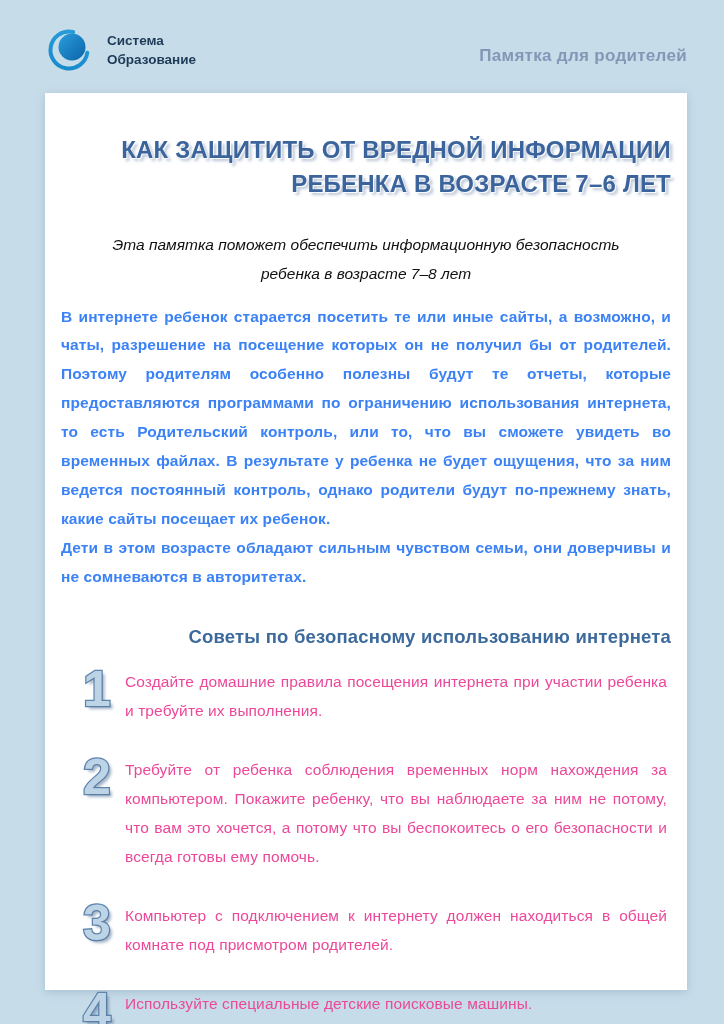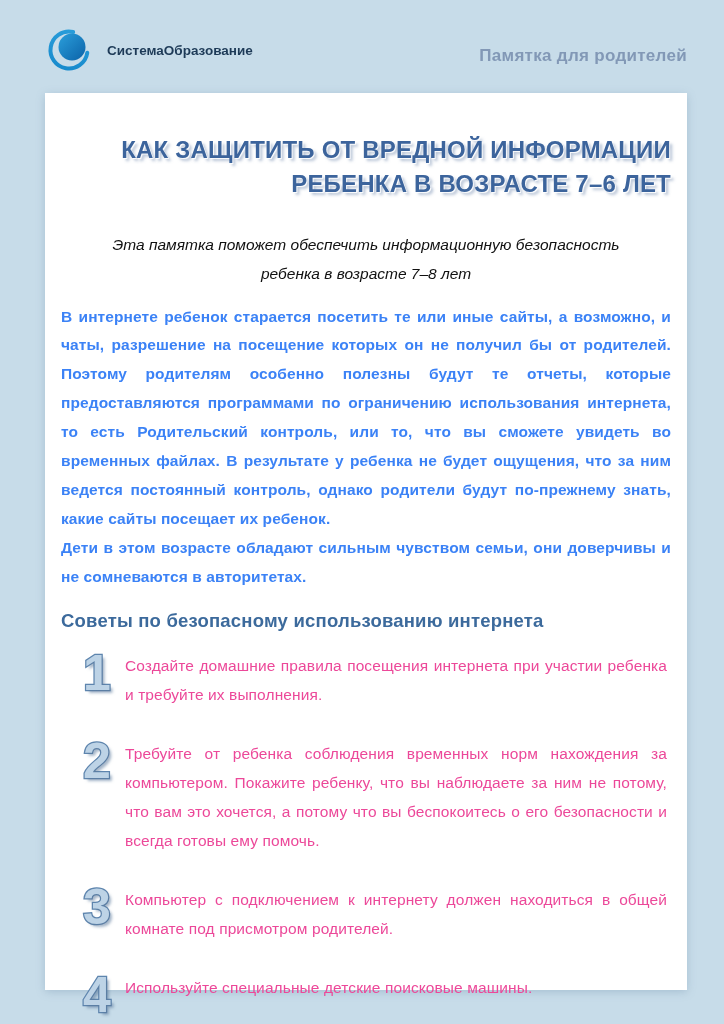--- a/index.html
+++ b/index.html
@@ -15,21 +15,21 @@
   }
   
   .hdr{
     position:absolute;top:0;left:45px;right:37px;height:93px;
     display:flex;justify-content:space-between;align-items:flex-start;
   }
   .logo{display:flex;align-items:center;gap:10px;margin-top:26px;}
   .logo-mark{width:52px;height:50px;display:block;}
   .logo-text{
     font-size:13.5px;font-weight:bold;color:#1d3a57;line-height:1.4;
-    display:flex;flex-direction:row;
+    display:flex;flex-direction:column;
   }
   .tagline{
     margin-top:46px;
     font-size:17px;font-weight:bold;color:#8298b6;
     letter-spacing:.3px;
   }
   
   .card{
     position:absolute;left:45px;top:93px;width:642px;height:897px;
     background:#ffffff;
@@ -51,22 +51,22 @@
     font-size:15.5px;font-weight:normal;font-style:italic;
     color:#111;line-height:1.85;
   }
   .body-par{
     margin:0;
     font-size:15.5px;line-height:1.87;letter-spacing:.1px;
     color:#3b82f6;font-weight:600;
     text-align:justify;
   }
   .section-heading{
-    margin:18px 0 20px 0;
-    text-align:left;
+    margin:34px 0 20px 0;
+    text-align:right;
     font-size:18.5px;font-weight:bold;color:#3c6a9c;letter-spacing:.2px;
     text-shadow:1px 1px 0 rgba(255,255,255,.7);
   }
   .tips{
     list-style:none;margin:0;padding:0 4px 0 22px;
   }
   .tip{
     display:flex;align-items:flex-start;
     margin-bottom:30px;
   }

